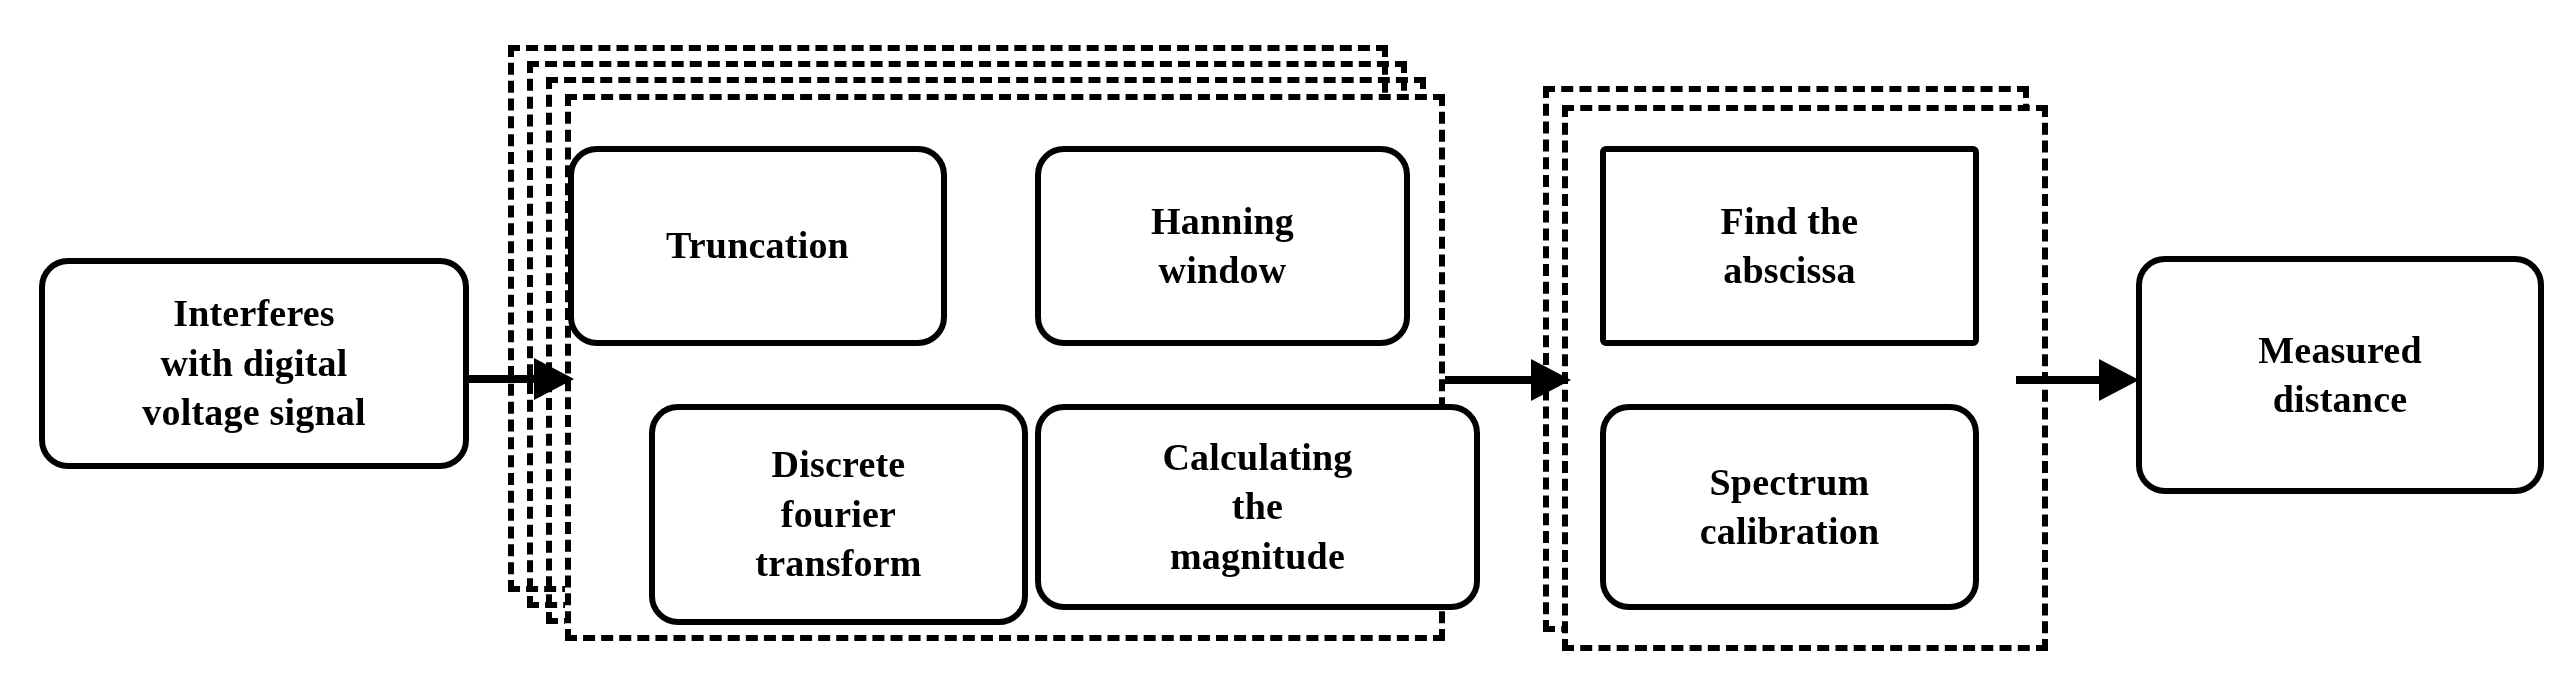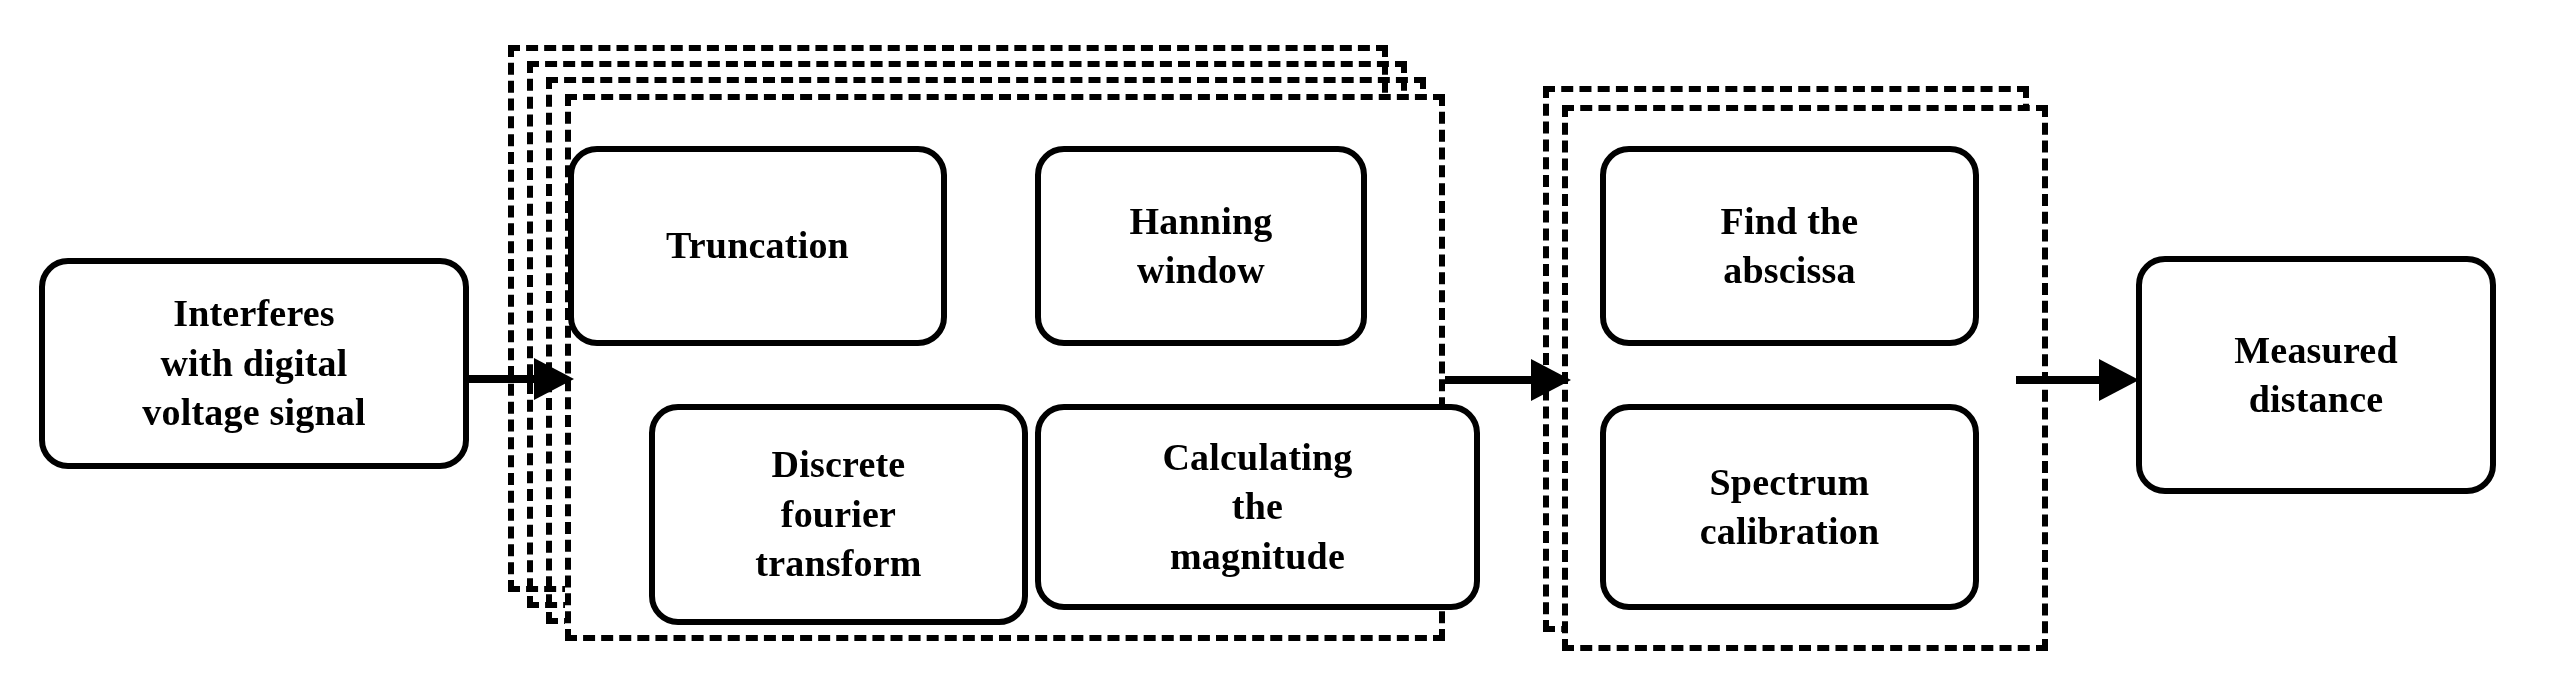--- a/index.html
+++ b/index.html
@@ -92,48 +92,48 @@
   <div class="solid-box" style="left: 39px; top: 258px; width: 430px; height: 211px; font-size: 38px;">
     <span class="txt">Interferes
 with digital
 voltage signal</span>
   </div>
 
   <div class="solid-box" style="left: 568px; top: 146px; width: 379px; height: 200px; font-size: 38px;">
     <span class="txt">Truncation</span>
   </div>
 
-  <div class="solid-box" style="left: 1035px; top: 146px; width: 332px; height: 200px; font-size: 38px; text-align: center;">
+  <div class="solid-box" style="left: 1035px; top: 146px; width: 375px; height: 200px; font-size: 38px; text-align: center;">
     <span class="txt">Hanning
 window</span>
   </div>
 
   <div class="solid-box" style="left: 610px; top: 404px; width: 379px; height: 221px; font-size: 38px; margin-left: 39px;">
     <span class="txt">Discrete
 fourier
 transform</span>
   </div>
 
   <div class="solid-box" style="left: 1035px; top: 404px; width: 445px; height: 206px; font-size: 38px;">
     <span class="txt">Calculating
 the
 magnitude</span>
   </div>
 
-  <div class="solid-box" style="left: 1600px; top: 146px; width: 379px; height: 200px; font-size: 38px;">
+  <div class="solid-box" style="left: 1600px; top: 146px; width: 379px; height: 200px; font-size: 38px; border-radius: 6px;">
     <span class="txt">Find the
 abscissa</span>
   </div>
 
   <div class="solid-box" style="left: 1600px; top: 404px; width: 379px; height: 206px; font-size: 38px;">
     <span class="txt">Spectrum
 calibration</span>
   </div>
 
-  <div class="solid-box" style="left: 2136px; top: 256px; width: 360px; height: 238px; font-size: 38px;">
+  <div class="solid-box" style="left: 2136px; top: 256px; width: 408px; height: 238px; font-size: 38px;">
     <span class="txt">Measured
 distance</span>
   </div>
 
   <div class="arrow" style="left: 469px; top: 379px; width: 105px;">
     <div class="shaft" style="width: 67px;"></div>
     <div class="head" style="left: 65px;"></div>
   </div>
   <div class="arrow" style="left: 1445px; top: 380px; width: 126px;">
     <div class="shaft" style="width: 88px;"></div>

